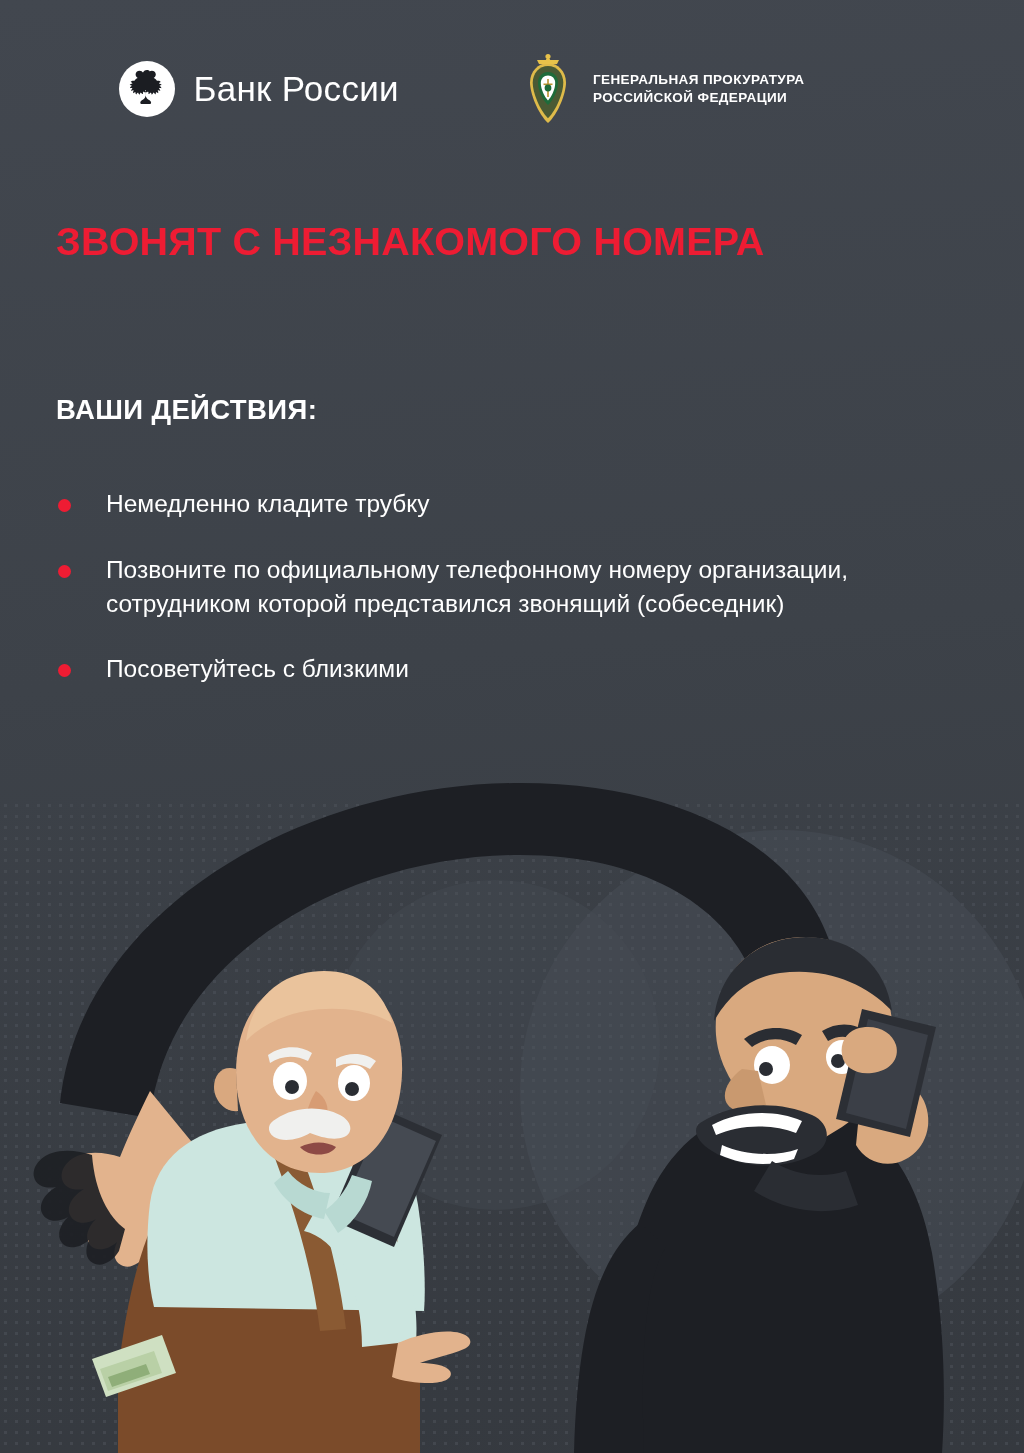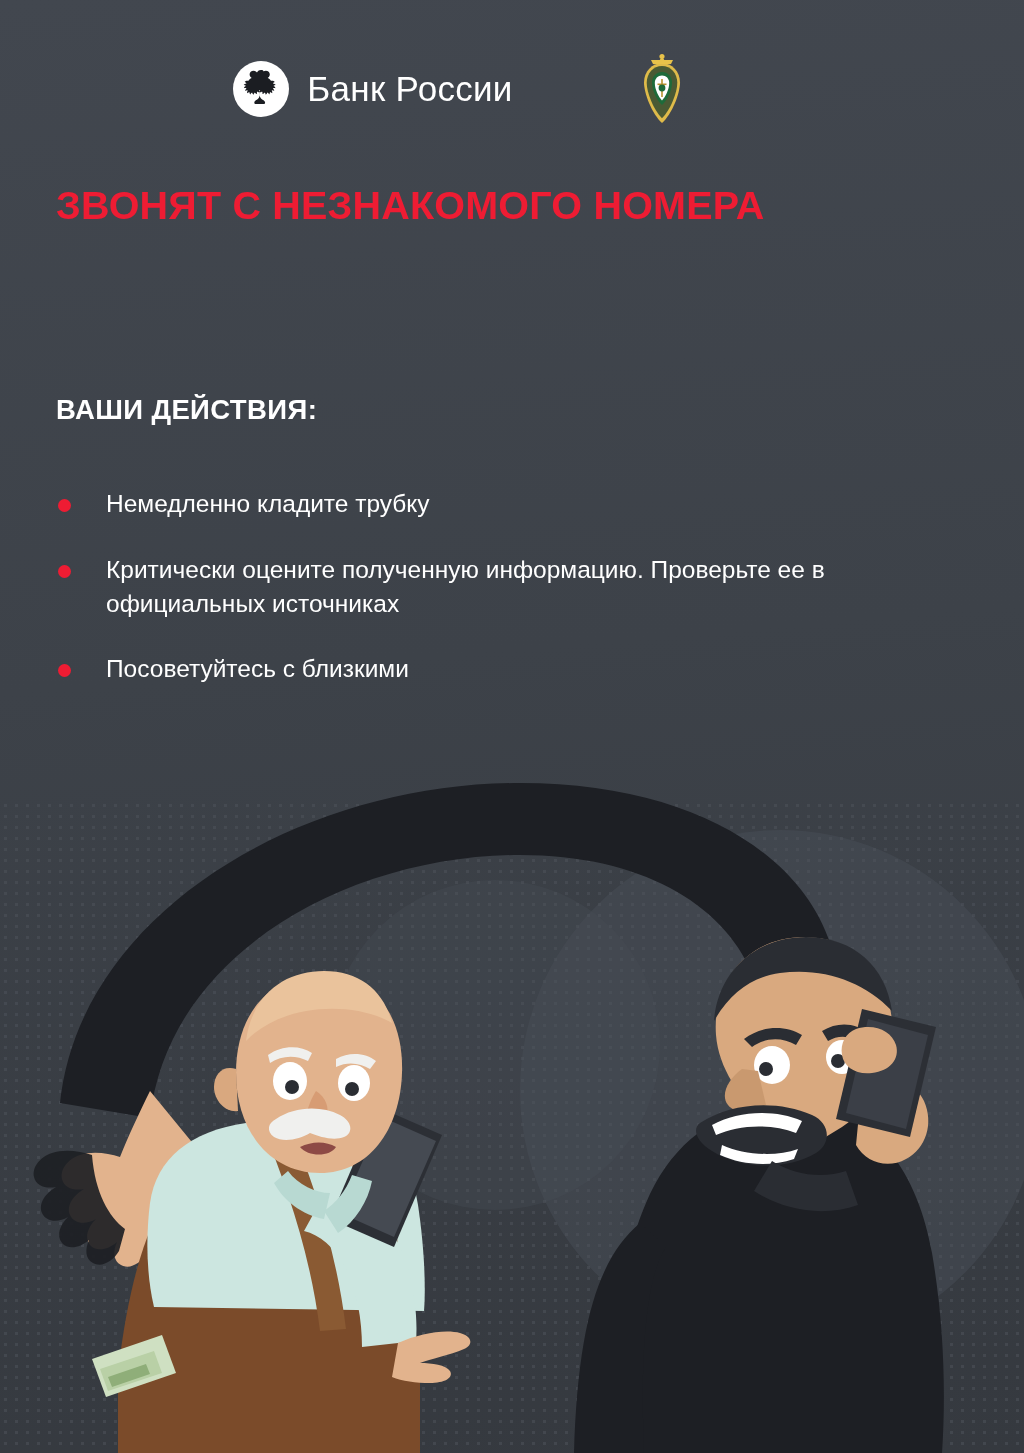--- a/index.html
+++ b/index.html
@@ -78,21 +78,21 @@
   .headline {
     position: absolute;
     left: 56px; top: 181px;
     width: 920px;
     color: #ee1c33;
     font-size: 39.5px;
     font-weight: 700;
     line-height: 1.24;
     letter-spacing: .2px;
   }
-  .headline div { white-space: nowrap; }
+  .headline div { white-space: nowrap; margin-top: 36px; }
 
   
   .subtitle {
     position: absolute;
     left: 56px; top: 394px;
     color: #ffffff;
     font-size: 27.5px;
     font-weight: 700;
     letter-spacing: .4px;
     text-align: center;
@@ -166,32 +166,36 @@
           </g>
 
           <path d="M29 20c5.7 0 10 4.4 10 10.4 0 7.8-4.6 17.3-10 22.6-5.4-5.3-10-14.8-10-22.6C19 24.4 23.3 20 29 20z" fill="#1e6b3a"></path>
           <path d="M29 23.5c4.2 0 7.2 3.2 7.2 7.4 0 6-3.4 13.3-7.2 17.6-3.8-4.3-7.2-11.6-7.2-17.6 0-4.2 3-7.4 7.2-7.4z" fill="#ffffff"></path>
 
           <path d="M28.2 27h1.6v18h-1.6z" fill="#b9922f"></path>
           <path d="M24.5 31.5h9v1.6h-9z" fill="#b9922f"></path>
           <circle cx="29" cy="36" r="3.4" fill="#1e6b3a"></circle>
         </svg>
       </div>
+      <div class="gp-text">
+        <div>ГЕНЕРАЛЬНАЯ ПРОКУРАТУРА</div>
+        <div>РОССИЙСКОЙ ФЕДЕРАЦИИ</div>
+      </div>
     </div>
   </div>
 
   <div class="headline">
     <div>ЗВОНЯТ С НЕЗНАКОМОГО НОМЕРА</div>
   </div>
 
   <div class="subtitle">ВАШИ ДЕЙСТВИЯ:</div>
 
   <ul class="bullets">
     <li>Немедленно кладите трубку</li>
-    <li style="width:840px;">Критически оцените полученную информацию. Проверьте ее в официальных источниках</li>
+    <li style="width:860px;">Позвоните по официальному телефонному номеру организации, сотрудником которой представился звонящий (собеседник)</li>
     <li>Посоветуйтесь с близкими</li>
   </ul>
 
   <div class="illustration">
     <svg width="1024" height="680" viewBox="0 0 1024 680" aria-hidden="true">
 
       <path d="M60 330 C 80 140, 300 10, 520 10 C 690 10, 800 80, 830 170 L 752 200 C 722 130, 640 82, 520 82 C 350 82, 168 180, 150 345 Z" fill="#1d1f24"></path>
 
       <g>
         <path d="M150 318 c -10 20 -22 46 -30 66 c -12 -4 -28 -6 -40 -2 c -12 4 -20 14 -18 24 c 2 9 12 12 22 10 c -10 6 -18 16 -14 26 c 4 9 16 10 26 4 c -8 8 -12 18 -6 26 c 6 7 18 5 27 -3 c -4 9 -4 19 4 23 c 9 5 20 -2 26 -12 c 2 9 10 15 18 12 c 9 -3 14 -14 14 -26 c 6 -24 18 -54 30 -76 z" fill="#e2b38d"></path>

